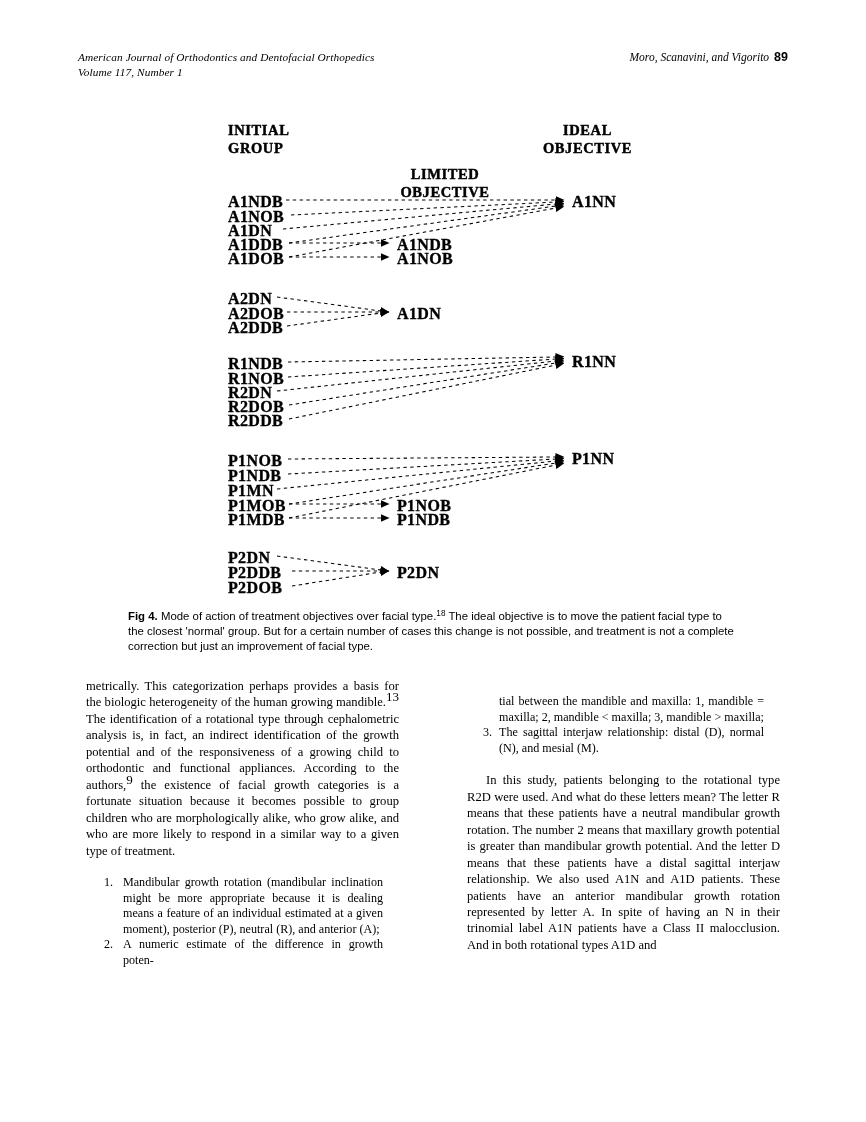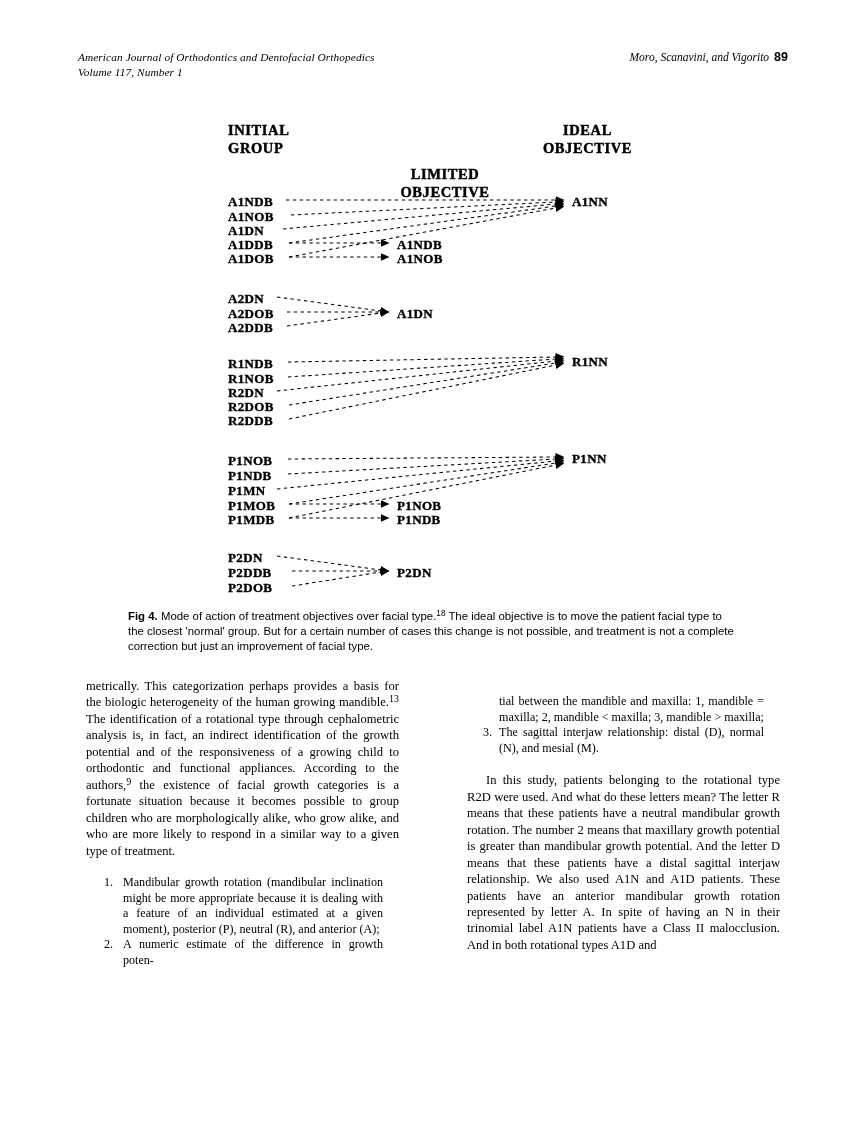--- a/index.html
+++ b/index.html
@@ -79,21 +79,21 @@
 
   #fig-diagram {
     position: absolute;
     left: 0; top: 0;
     width: 866px; height: 490px;
   }
   .node-label {
     position: absolute;
     font-family: "Liberation Serif", serif;
     font-weight: bold;
-    font-size: 13px;
+    font-size: 16px;
     line-height: 13px;
     letter-spacing: 0.35px;
     white-space: nowrap;
     -webkit-text-stroke: 0.35px #000;
   }
   .col-initial { left: 228px; }
   .col-limited { left: 397px; }
   .col-ideal   { left: 572px; }
 
   #fig-links {
@@ -137,21 +137,21 @@
     text-justify: inter-word;
     hyphens: manual;
   }
   #col-left  { left: 86px; }
   #col-right { left: 467px; }
   .col p {
     margin: 0;
     text-indent: 0;
   }
   .col p.indent { text-indent: 19px; }
-  .col sup { font-size: 10px; vertical-align: 0.42em; line-height: 0; }
+  .col sup { font-size: 13px; vertical-align: 0.42em; line-height: 0; }
   ol.numlist {
     margin: 16px;
     padding: 0;
     list-style: none;
     font-size: 12.1px;
     line-height: 15.6px;
   }
   ol.numlist li {
     position: relative;
     padding-left: 21px;
@@ -277,21 +277,21 @@
   </div>
 </div>
 
 <div id="fig-caption"><span class="cap-label">Fig 4.</span><span> Mode of action of treatment objectives over facial type.</span><sup>18</sup><span> The ideal objective is to move the patient facial type to the closest 'normal' group. But for a certain number of cases this change is not possible, and treatment is not a complete correction but just an improvement of facial type.</span></div>
 
 <div id="body-text">
 
   <div class="col" id="col-left">
     <p><span>metrically. This categorization perhaps provides a basis for the biologic heterogeneity of the human growing mandible.</span><sup>13</sup><span> The identification of a rotational type through cephalometric analysis is, in fact, an indirect identification of the growth potential and of the responsiveness of a growing child to orthodontic and functional appliances. According to the authors,</span><sup>9</sup><span> the existence of facial growth categories is a fortunate situation because it becomes possible to group children who are morphologically alike, who grow alike, and who are more likely to respond in a similar way to a given type of treatment.</span></p>
     <ol class="numlist">
-      <li><span class="num">1.</span><span>Mandibular growth rotation (mandibular inclination might be more appropriate because it is dealing with a feature of an individual estimated at a given moment), posterior (P), neutral (R), and anterior (A);</span></li>
+      <li><span class="num">1.</span><span>Mandibular growth rotation (mandibular inclination might be more appropriate because it is dealing means a feature of an individual estimated at a given moment), posterior (P), neutral (R), and anterior (A);</span></li>
       <li><span class="num">2.</span><span>A numeric estimate of the difference in growth poten-</span></li>
     </ol>
   </div>
 
   <div class="col" id="col-right">
     <ol class="numlist rightcol">
       <li style="padding-left:16px"><span>tial between the mandible and maxilla: 1, mandible = maxilla; 2, mandible &lt; maxilla; 3, mandible &gt; maxilla;</span></li>
       <li><span class="num">3.</span><span>The sagittal interjaw relationship: distal (D), normal (N), and mesial (M).</span></li>
     </ol>
     <p class="indent">In this study, patients belonging to the rotational type R2D were used. And what do these letters mean? The letter R means that these patients have a neutral mandibular growth rotation. The number 2 means that maxillary growth potential is greater than mandibular growth potential. And the letter D means that these patients have a distal sagittal interjaw relationship. We also used A1N and A1D patients. These patients have an anterior mandibular growth rotation represented by letter A. In spite of having an N in their trinomial label A1N patients have a Class II malocclusion. And in both rotational types A1D and</p>

